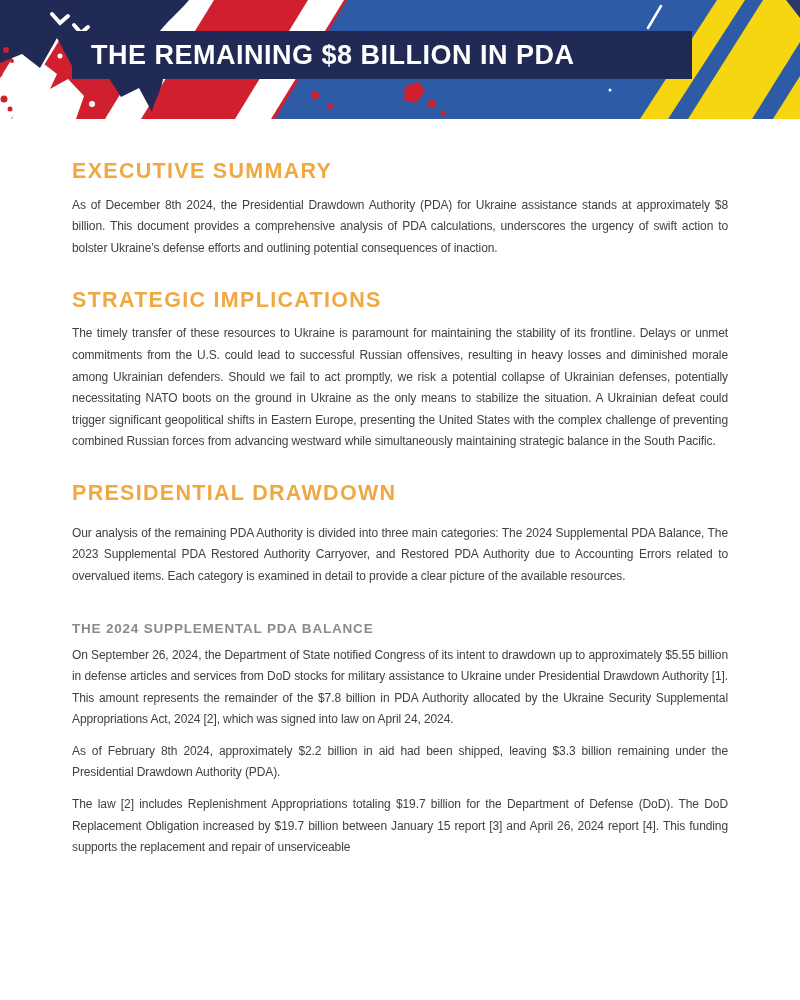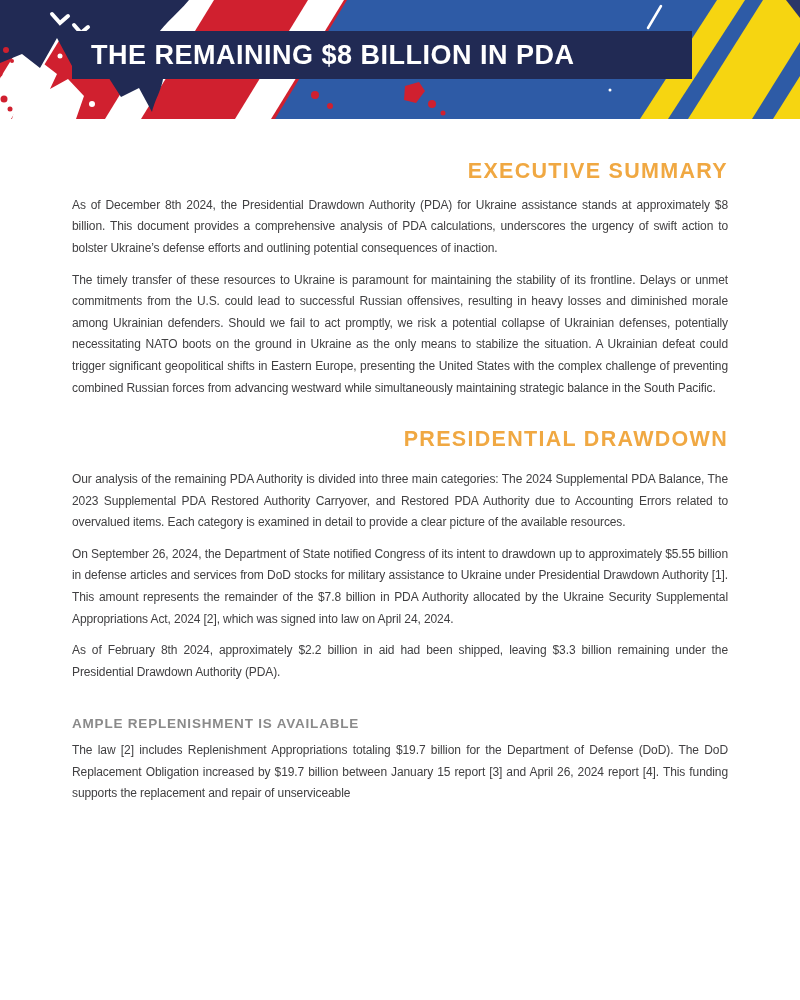--- a/index.html
+++ b/index.html
@@ -33,21 +33,21 @@
   }
 
   
   .content{padding:0 72px;color:var(--c-body_text,#414042);}
   .content p{
     margin:0 0 10px 0;font-size:12px;line-height:21.6px;
     letter-spacing:-.1px;text-align:justify;
   }
   h2.sec{
     margin:28px 0 10px 0;color:var(--c-accent,#f0a842);
-    font-size:21.5px;font-weight:800;letter-spacing:1.3px;line-height:1.2;text-align:right;
+    font-size:21.5px;font-weight:800;letter-spacing:1.3px;line-height:1.2;
   }
   h2.sec.first{margin-top:40px;}
   h2.sec.big{margin-bottom:16px;}
   h2.sec .hl{display:block;}
   h3.sub{
     margin:33px 0 9px 0;color:var(--c-subhead_gray,#8a8a8a);
     font-size:13.5px;font-weight:700;letter-spacing:.8px;
   }
 </style>
 </head>
@@ -116,27 +116,28 @@
     <div class="title-bar">
       <h1>THE REMAINING $8 BILLION IN PDA</h1>
     </div>
   </header>
 
   <main class="content">
 
     <h2 class="sec first">EXECUTIVE SUMMARY</h2>
     <p>As of December 8th 2024, the Presidential Drawdown Authority (PDA) for Ukraine assistance stands at approximately $8 billion. This document provides a comprehensive analysis of PDA calculations, underscores the urgency of swift action to bolster Ukraine’s defense efforts and outlining potential consequences of inaction.</p>
 
+    <h2 class="sec">STRATEGIC IMPLICATIONS</h2>
     <p>The timely transfer of these resources to Ukraine is paramount for maintaining the stability of its frontline. Delays or unmet commitments from the U.S. could lead to successful Russian offensives, resulting in heavy losses and diminished morale among Ukrainian defenders. Should we fail to act promptly, we risk a potential collapse of Ukrainian defenses, potentially necessitating NATO boots on the ground in Ukraine as the only means to stabilize the situation. A Ukrainian defeat could trigger significant geopolitical shifts in Eastern Europe, presenting the United States with the complex challenge of preventing combined Russian forces from advancing westward while simultaneously maintaining strategic balance in the South Pacific.</p>
 
     <h2 class="sec big">
       <span class="hl">PRESIDENTIAL DRAWDOWN</span>
     </h2>
     <p>Our analysis of the remaining PDA Authority is divided into three main categories: The 2024 Supplemental PDA Balance, The 2023 Supplemental PDA Restored Authority Carryover, and Restored PDA Authority due to Accounting Errors related to overvalued items. Each category is examined in detail to provide a clear picture of the available resources.</p>
 
+    <h3 class="sub">THE 2024 SUPPLEMENTAL PDA BALANCE</h3>
     <p>On September 26, 2024, the Department of State notified Congress of its intent to drawdown up to approximately $5.55 billion in defense articles and services from DoD stocks for military assistance to Ukraine under Presidential Drawdown Authority [1]. This amount represents the remainder of the $7.8 billion in PDA Authority allocated by the Ukraine Security Supplemental Appropriations Act, 2024 [2], which was signed into law on April 24, 2024.</p>
     <p>As of February 8th 2024, approximately $2.2 billion in aid had been shipped, leaving $3.3 billion remaining under the Presidential Drawdown Authority (PDA).</p>
 
-    <h3 class="sub">AMPLE REPLENISHMENT IS AVAILABLE</h3>
     <p>The law [2] includes Replenishment Appropriations totaling $19.7 billion for the Department of Defense (DoD). The DoD Replacement Obligation increased by $19.7 billion between January 15 report [3] and April 26, 2024 report [4]. This funding supports the replacement and repair of unserviceable</p>
 
   </main>
 </div>
 
 </body></html>

